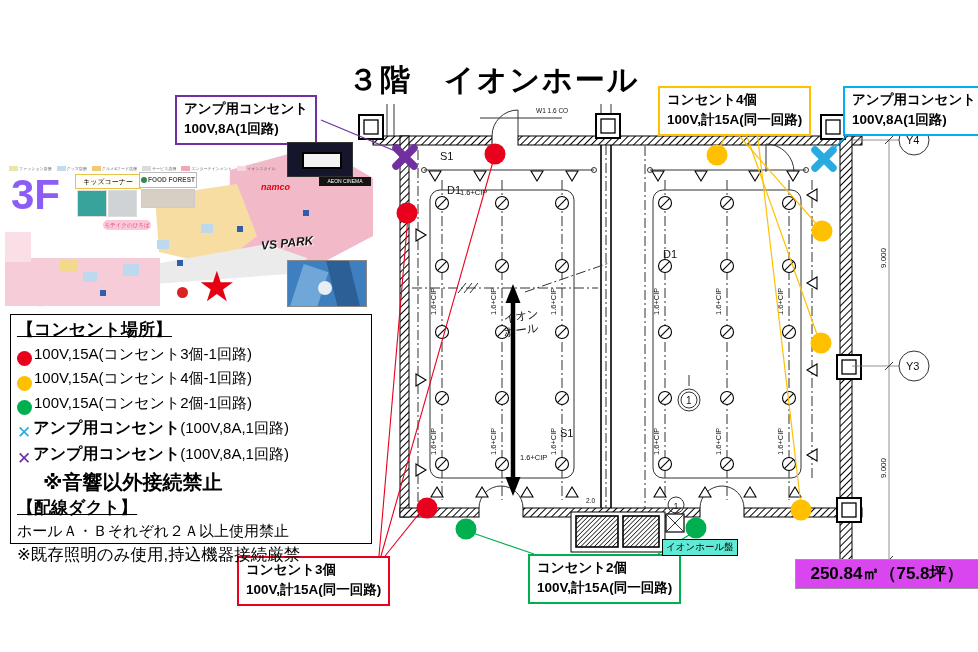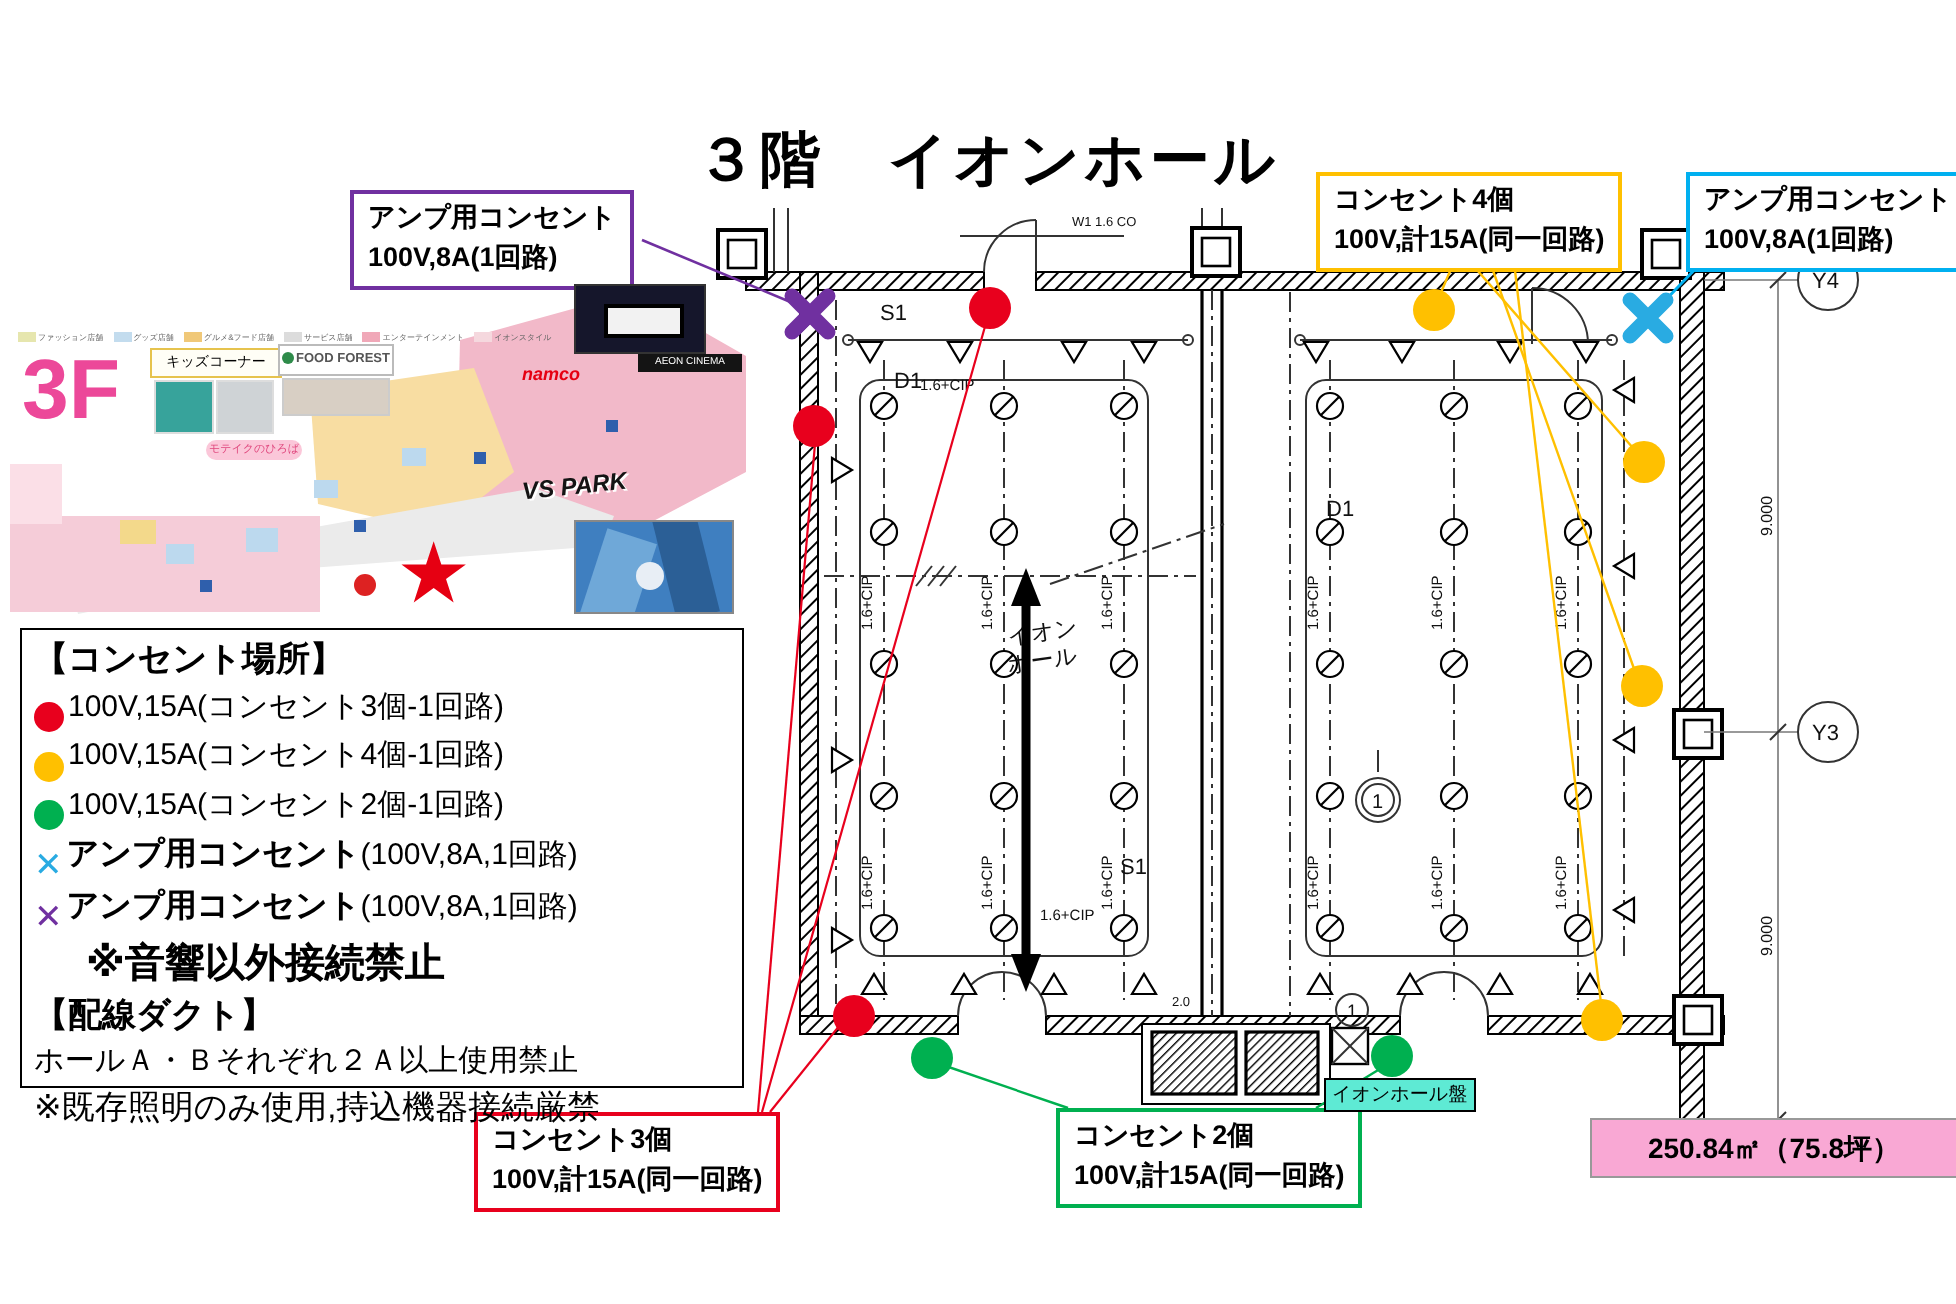--- a/index.html
+++ b/index.html
@@ -13,45 +13,45 @@
   
   .callout{background:#fff;padding:2px 7px 3px 7px;font-size:13.5px;font-weight:bold;line-height:1.5;white-space:nowrap;}
   .co-purple{left:175px;top:95px;border:2.5px solid #7030a0;}
   .co-yellow{left:658px;top:86px;border:2.5px solid #ffc000;}
   .co-blue{left:843px;top:86px;border:2.5px solid #00b0f0;width:140px;}
   .co-red{left:215px;top:556px;border:2px solid #e8001d;margin-left:22px;}
   .co-green{left:528px;top:554px;border:2px solid #00b050;}
   
   .legend-box{left:10px;top:314px;width:362px;height:230px;border:1.6px solid #000;background:#fff;
               padding:4px 6px 0 6px;box-sizing:border-box;}
-  .legend-box .h{font-size:17px;font-weight:bold;line-height:1.35;}
+  .legend-box .h{font-size:17px;font-weight:bold;line-height:1.35;text-decoration:underline;}
   .lrow{display:flex;align-items:flex-end;font-size:15px;line-height:1.62;white-space:nowrap;}
   .dot{display:inline-block;width:15px;height:15px;border-radius:50%;margin-right:2px;flex:0 0 auto;}
   .d-red{background:#e8001d;} .d-yel{background:#ffc000;} .d-grn{background:#00b050;}
   .xg{font-weight:900;font-size:17px;margin-right:2px;line-height:1;}
   .x-blue{color:#29abe2;} .x-pur{color:#7030a0;}
   .bld{font-weight:bold;font-size:16px;}
   .note{font-weight:bold;font-size:20px;padding-left:26px;line-height:1.5;}
   .duct{font-size:15px;line-height:1.5;}
   .note2{font-weight:normal;font-size:16.5px;line-height:1.5;}
   
-  .area-box{left:795px;top:559px;width:182px;height:28px;border:1.5px solid #999;background:#f9a8d4;
-            font-size:14px;font-weight:bold;text-align:center;line-height:28px;}
+  .area-box{left:795px;top:559px;width:182px;height:28px;border:1.5px solid #999;background:#d946ef;
+            font-size:17px;font-weight:bold;text-align:center;line-height:28px;}
   
   .panel-label{left:662px;top:539px;border:1px solid #000;background:#5eead4;font-size:9.5px;
                padding:1px 3px;white-space:nowrap;}
   
   .map{left:5px;top:140px;width:370px;height:168px;}
   .map .abs{position:absolute;}
   .map-legend{left:4px;top:26px;display:flex;gap:5px;}
   .mchip{display:flex;align-items:center;gap:1px;font-size:4px;color:#666;white-space:nowrap;}
   .mchip i{display:inline-block;width:9px;height:5px;}
   .c0{background:#e6e6ae;} .c1{background:#c3dcee;} .c2{background:#f0c878;}
   .c3{background:#dcdcdc;} .c4{background:#f0a8b8;} .c5{background:#f5d8de;}
-  .floor3f{left:6px;top:34px;font-size:42px;font-weight:bold;color:#ec4899;line-height:1;}
+  .floor3f{left:6px;top:34px;font-size:42px;font-weight:bold;color:#8b5cf6;line-height:1;}
   .kids-label{left:70px;top:34px;width:64px;height:13px;border:1px solid #e6c34d;background:#fffef6;
               font-size:7px;text-align:center;line-height:13px;}
   .kids-ph1{left:72px;top:50px;width:28px;height:25px;background:#37a39b;border:1px solid #ddd;}
   .kids-ph2{left:103px;top:50px;width:27px;height:25px;background:#cfd3d6;border:1px solid #ddd;}
   .ff-label{left:134px;top:32px;width:56px;height:14px;border:1px solid #bbb;background:#fff;
             font-size:6.5px;font-weight:bold;color:#555;text-align:center;line-height:14px;}
   .ff-dot{display:inline-block;width:6px;height:6px;border-radius:50%;background:#2e8b4a;vertical-align:middle;margin-right:1px;}
   .ff-photo{left:136px;top:49px;width:52px;height:17px;background:#d8cfc4;border:1px solid #ccc;}
   .namco{left:256px;top:42px;font-size:9px;font-weight:bold;font-style:italic;color:#e60012;}
   .cinema-photo{left:282px;top:2px;width:64px;height:33px;background:#15162b;border:1px solid #333;}

